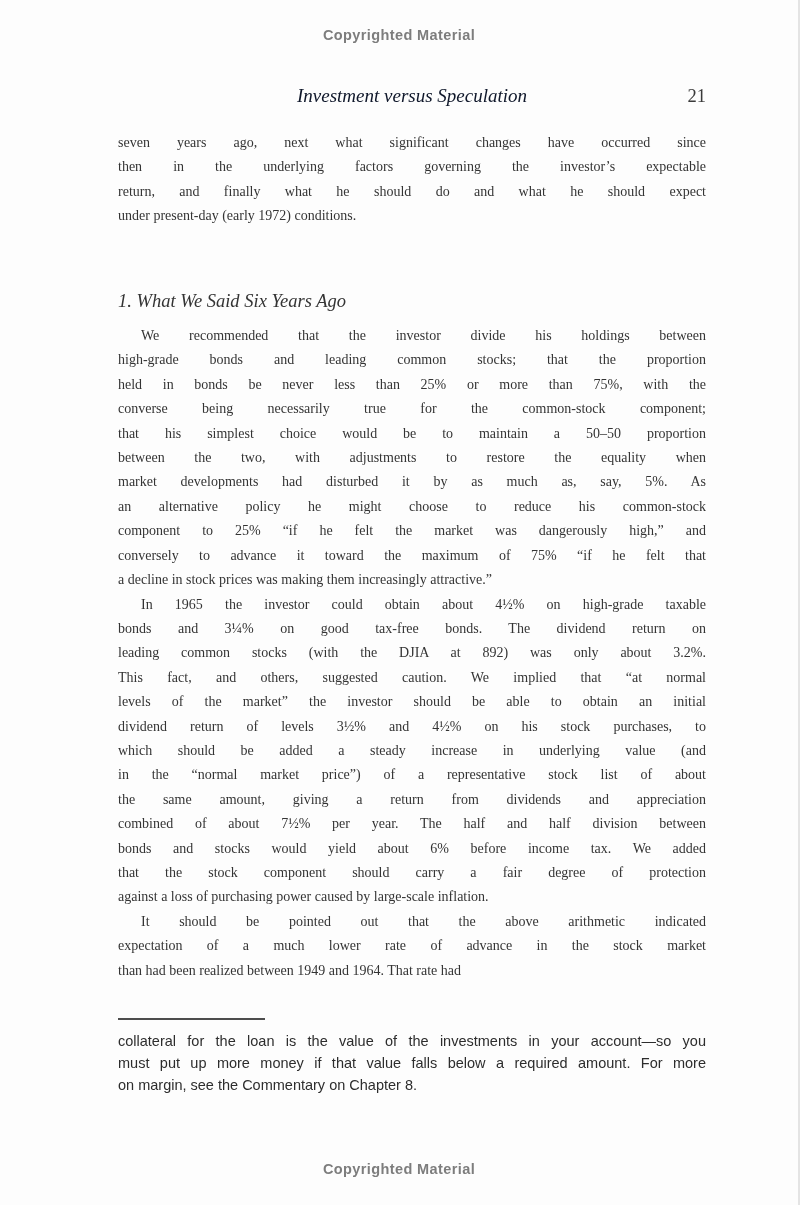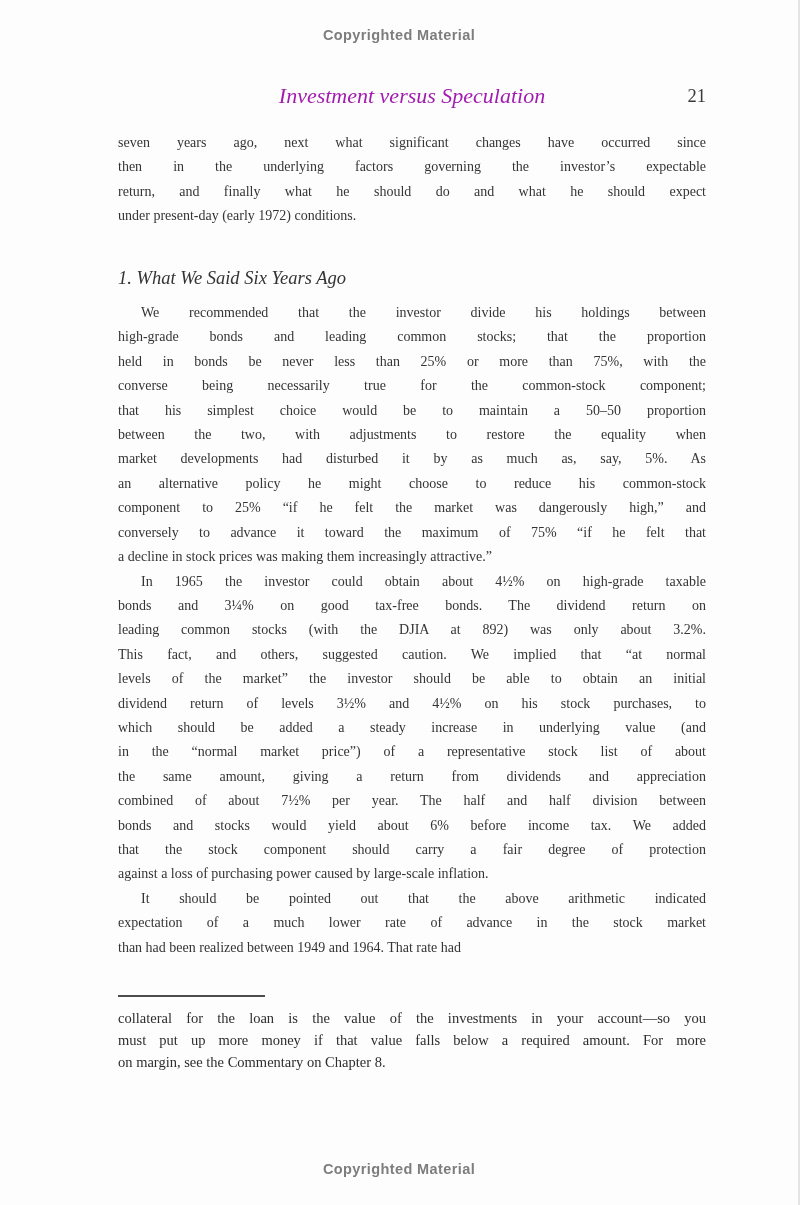--- a/index.html
+++ b/index.html
@@ -38,22 +38,22 @@
     top: 84px;
     left: 118px;
     width: 588px;
     height: 24px;
     line-height: 24px;
   }
   .rh-title {
     display: block;
     text-align: center;
     font-style: italic;
-    font-size: 22px;
-    color: #a21caf;
+    font-size: 19px;
+    color: #0f172a;
   }
   .rh-page {
     position: absolute;
     right: 0;
     top: 0;
     font-size: 18.5px;
     color: #3a3a3a;
   }
 
   .content {
@@ -72,21 +72,21 @@
     text-align-last: justify;
     white-space: normal;
   }
   .line.last {
     text-align-last: left;
   }
   .line.first-indent {
     padding-left: 23px;
   }
   .section-heading {
-    margin-top: 37px;
+    margin-top: 60px;
     margin-bottom: 11px;
     font-style: italic;
     font-size: 18.5px;
     line-height: 24.4px;
     color: #343434;
   }
   .footnote {
     margin-top: 35px;
   }
   .footnote-rule {
@@ -94,21 +94,21 @@
     height: 2px;
     background: #4d4d4d;
   }
   .footnote-text {
     margin-top: 11px;
     font-family: "Liberation Sans", "DejaVu Sans", sans-serif;
     font-size: 14.5px;
     line-height: 21.8px;
     color: #2d2d2d;
   }
-  .footnote-text .line { text-align: justify; text-align-last: justify; font-family: Liberation Serif, serif; }
+  .footnote-text .line { text-align: justify; text-align-last: justify; }
   .footnote-text .line.last { text-align-last: left; }
 </style>
 </head>
 <body>
 
 <div class="page">
 
   <div class="watermark top">Copyrighted Material</div>
 
   <div class="running-head">

